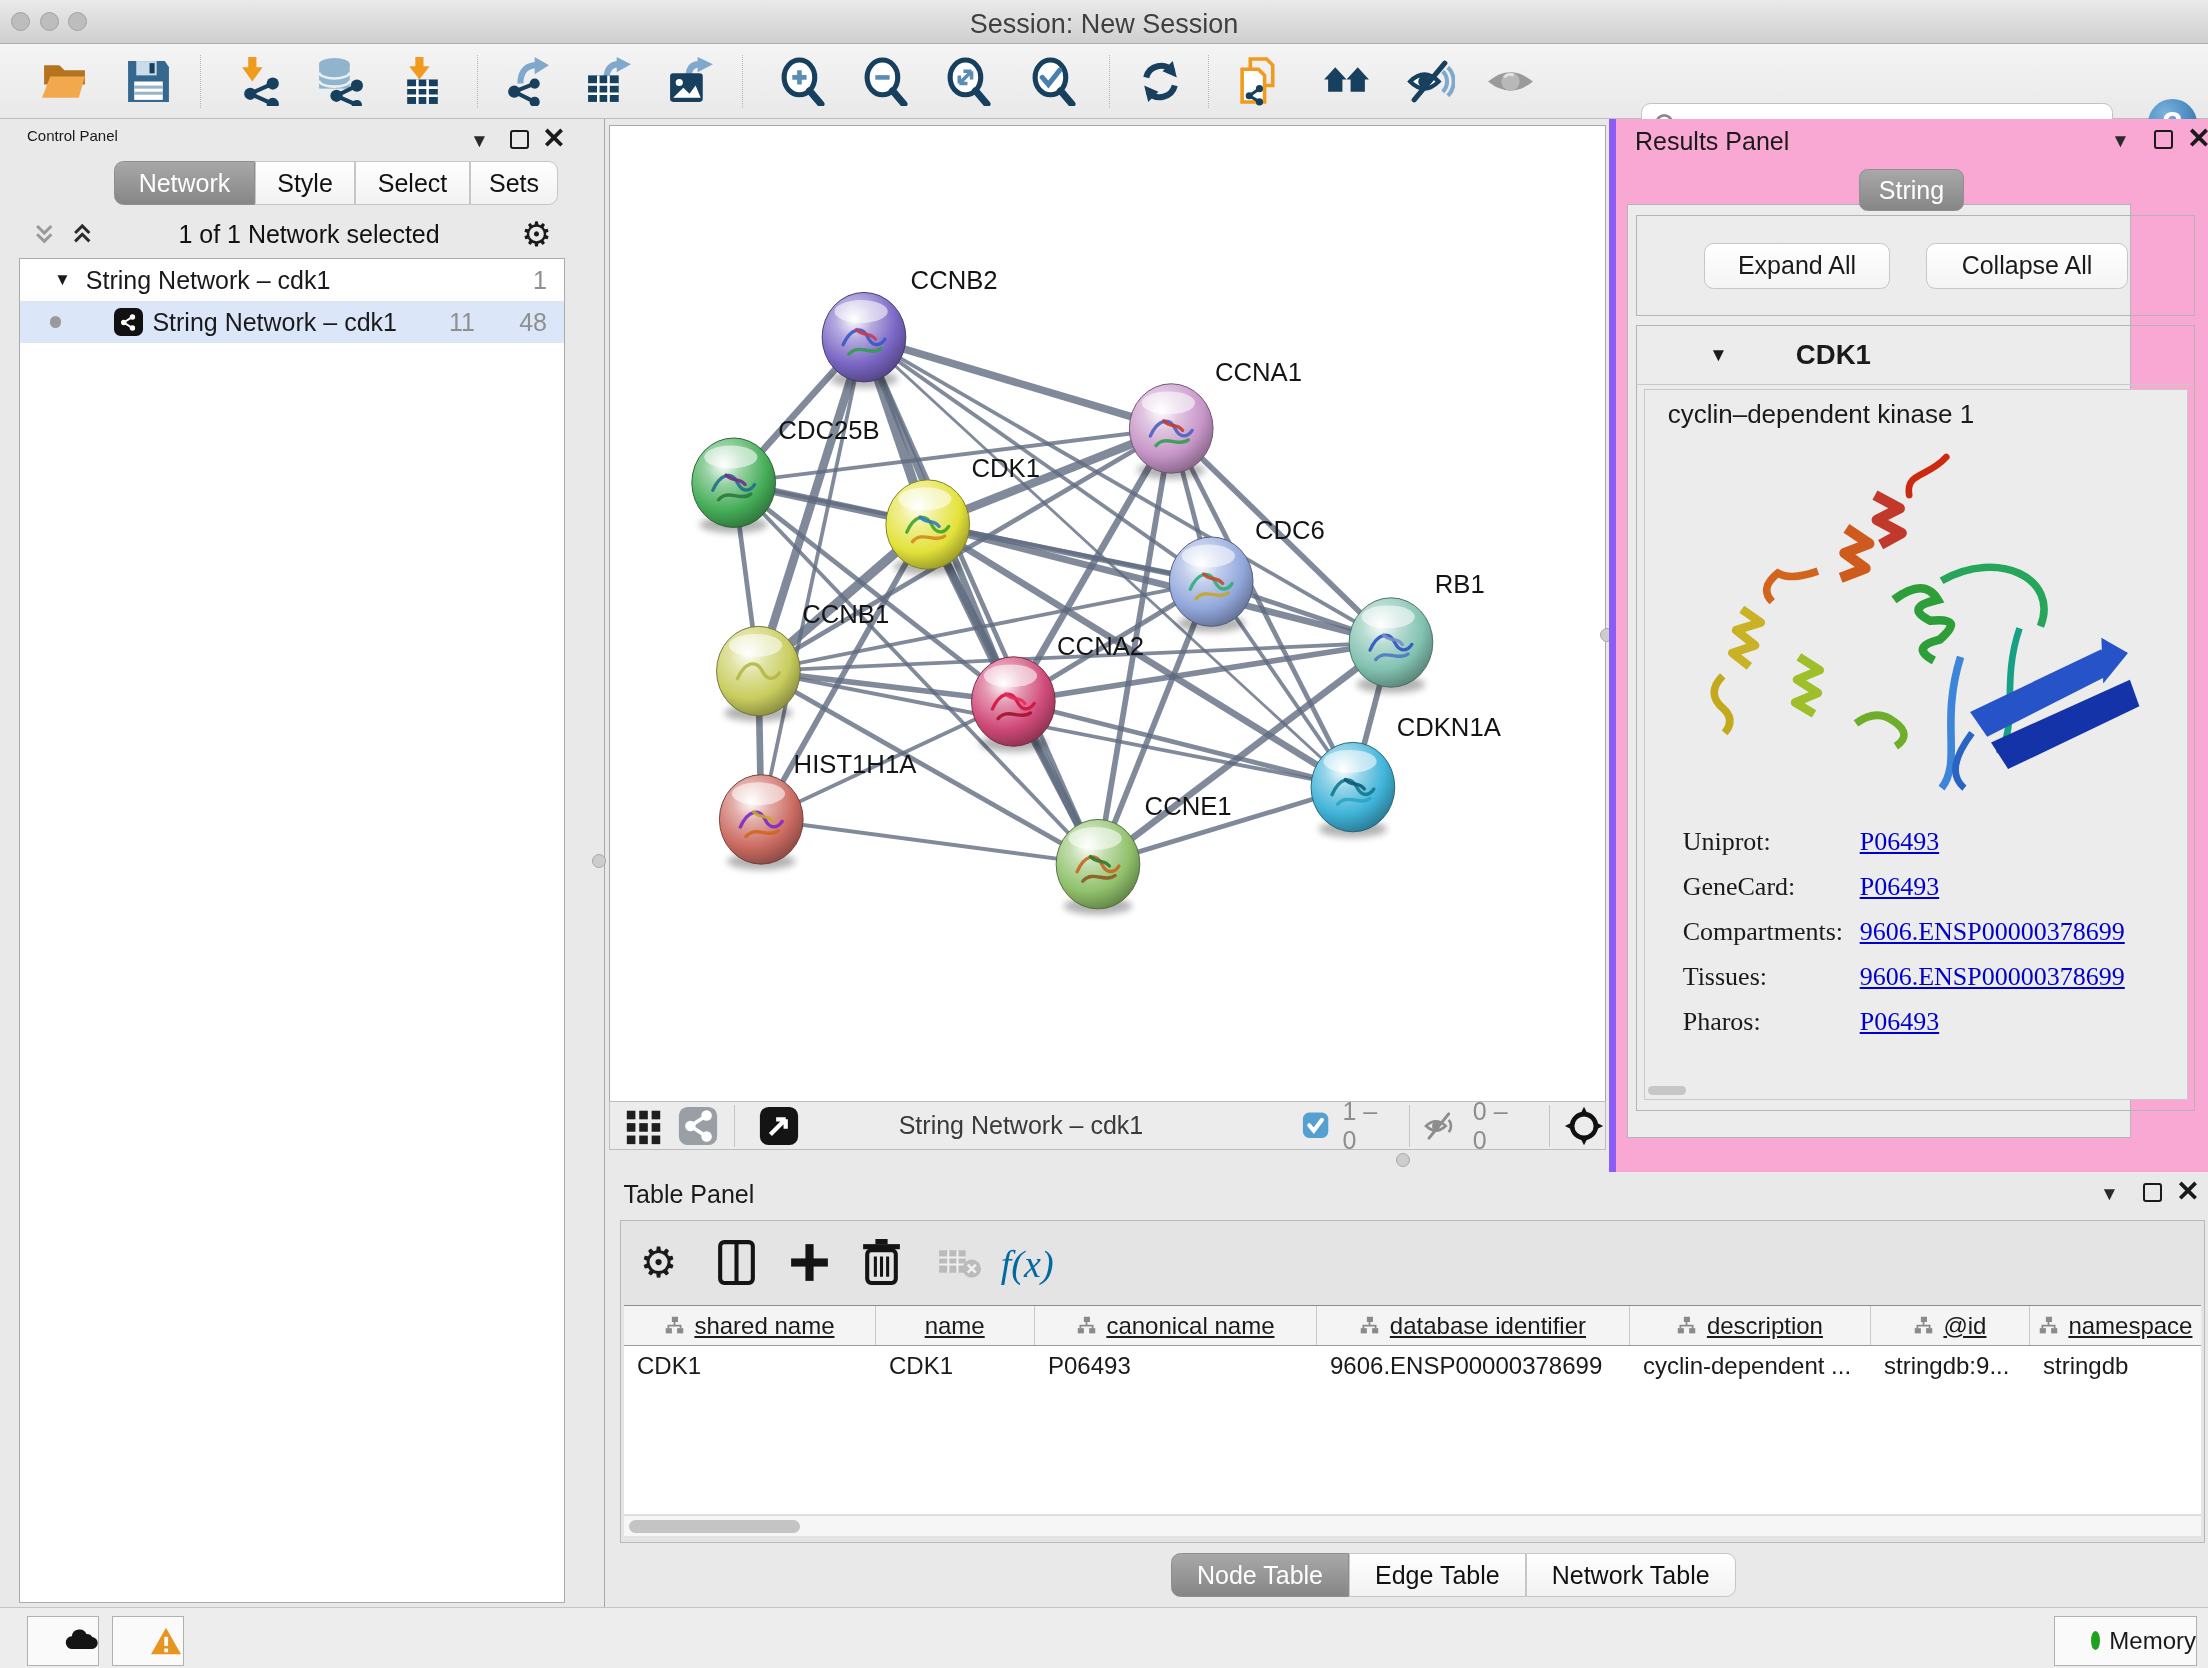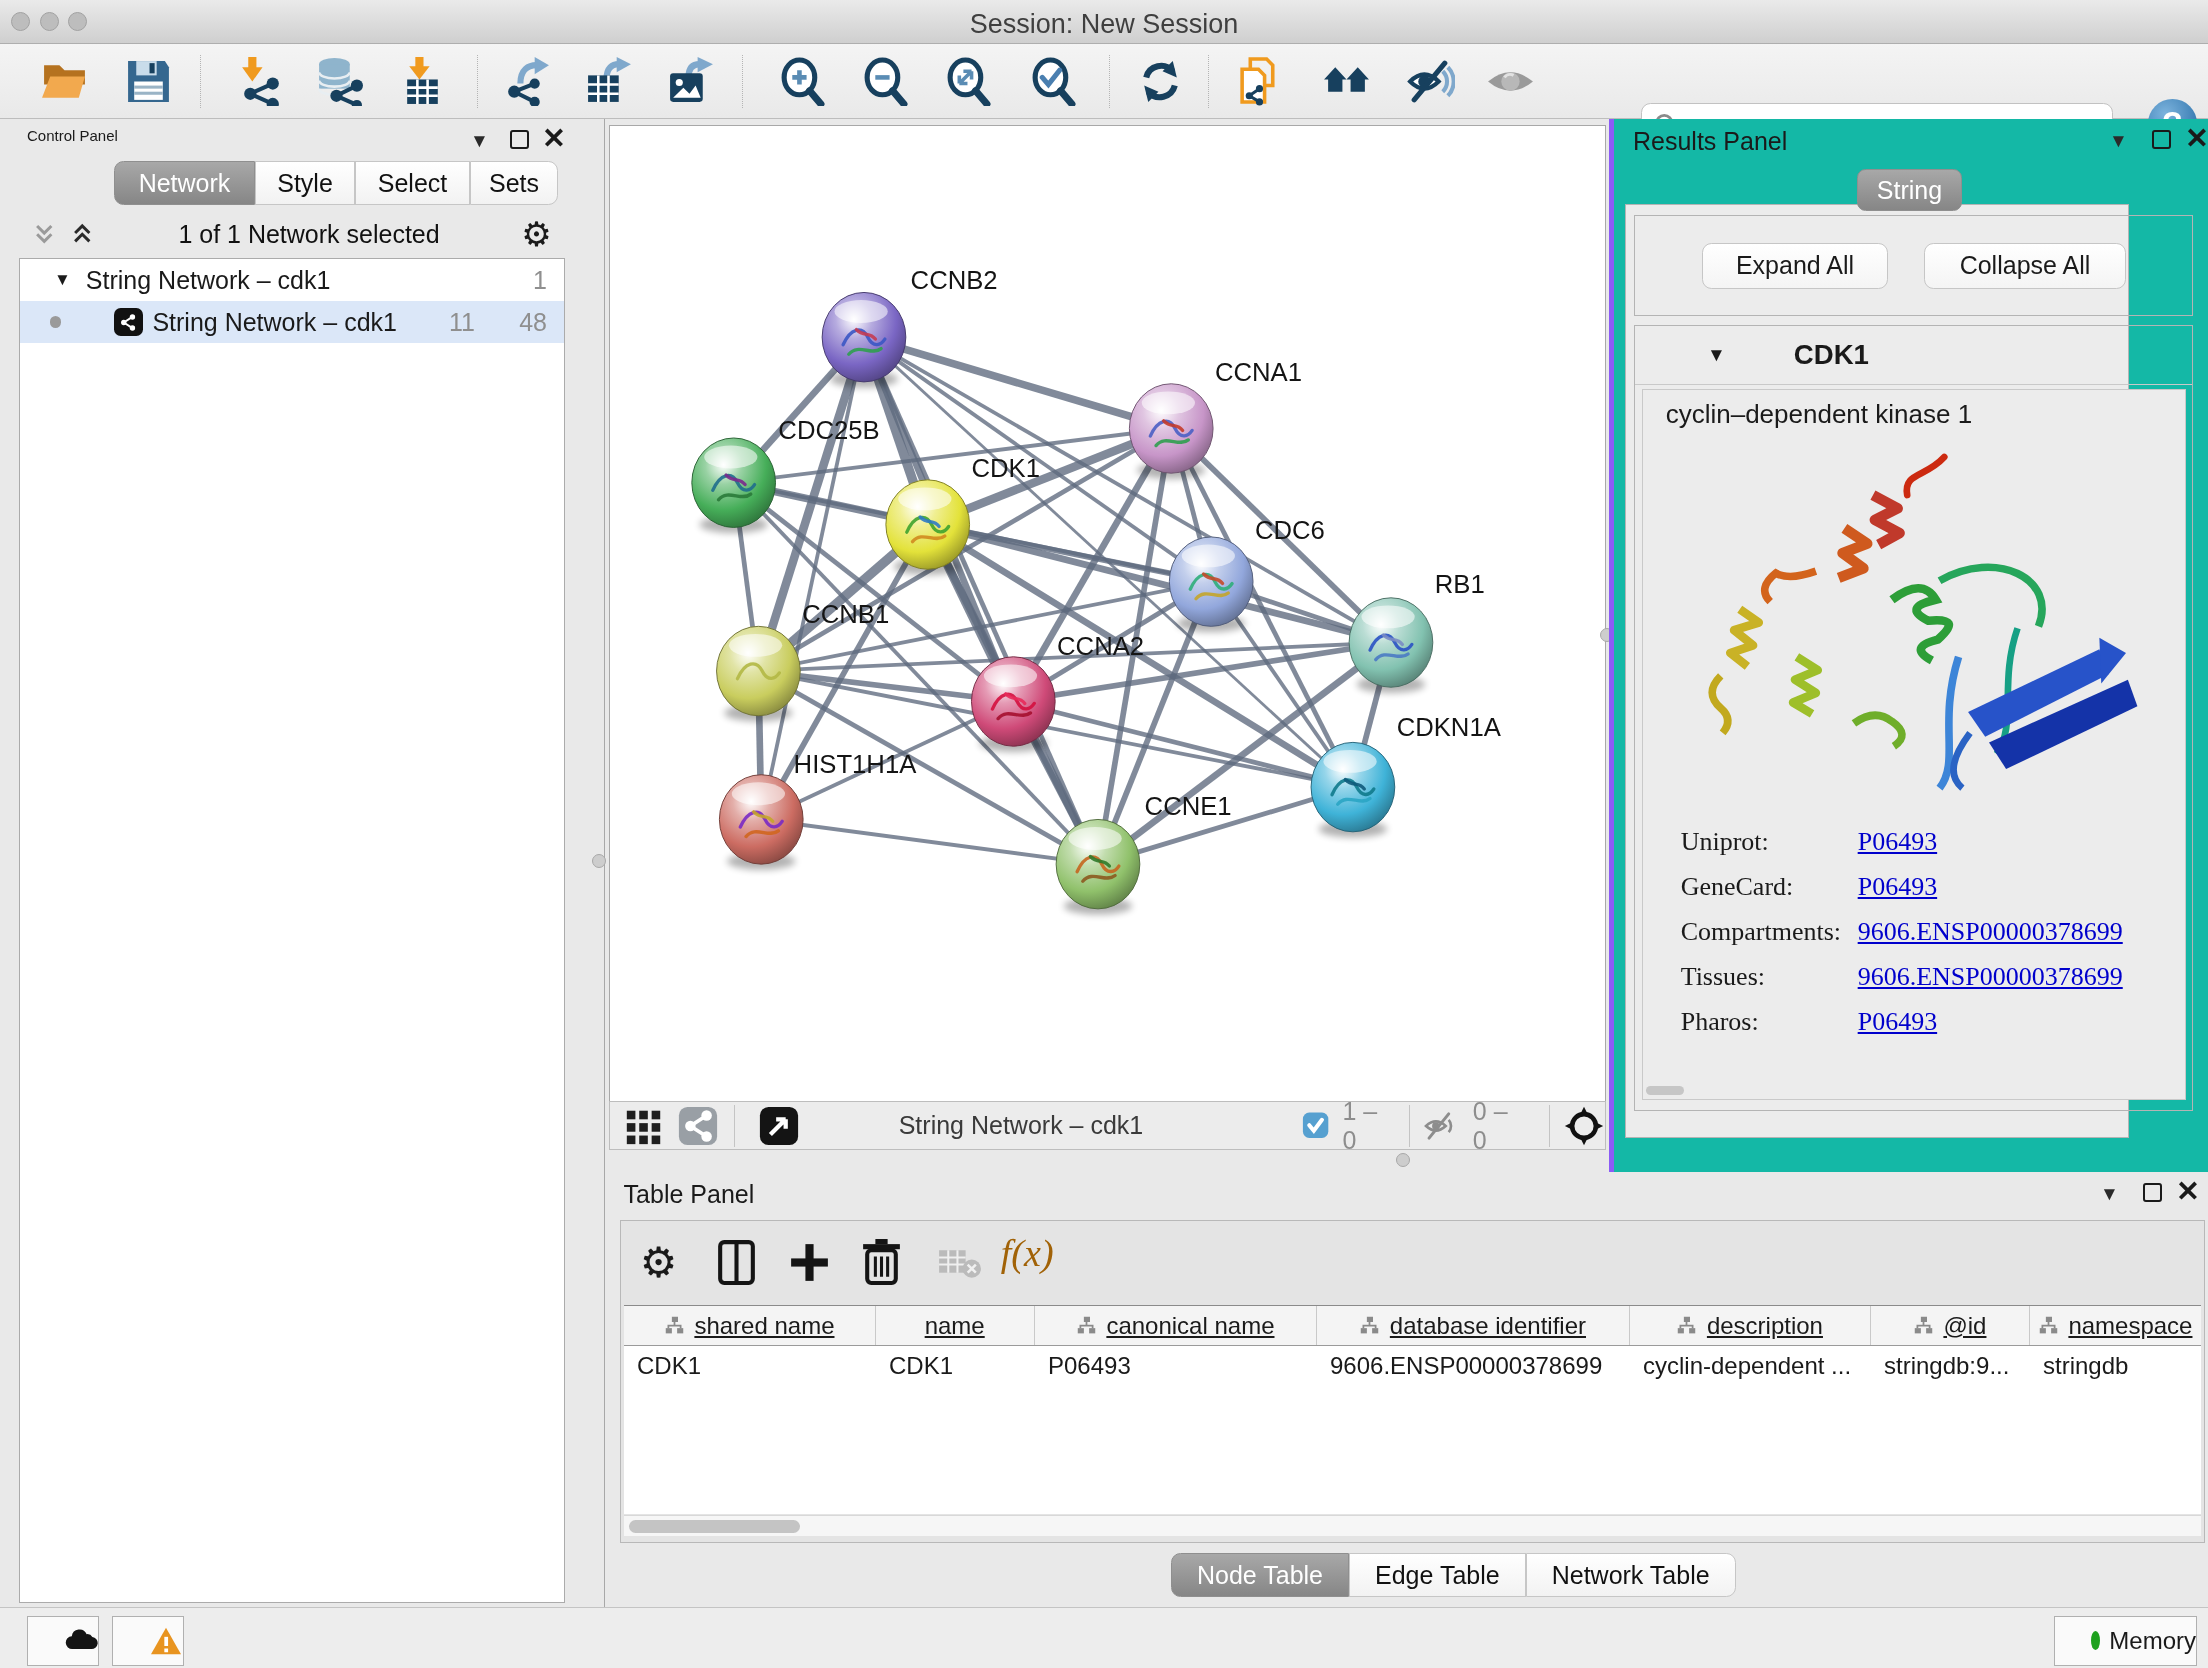--- a/index.html
+++ b/index.html
@@ -51,21 +51,21 @@
   
   #net-canvas { left:609px; top:125px; width:997px; height:977px; background:#fff; border:1px solid #a8a8a8; }
   #net-toolbar { left:609px; top:1101px; width:997px; height:49px; background:#ececec;
     border:1px solid #bdbdbd; display:flex; align-items:center; }
   .nt-sep { width:0; height:42px; border-left:1px solid #c4c4c4; }
   .nt-counter { font-size:25px; color:#8d8d8d; }
   #net-name { font-size:25px; color:#3a3a3a; }
   .grip { width:14.3px; height:14.3px; border-radius:50%; background:#cdcdcd; border:1px solid #a8a8a8; }
 
   
-  #results-panel { left:1609px; top:119px; width:599px; height:1053px; background:#14b8a6; border-left:5px solid #8b5cf6; }
+  #results-panel { left:1609px; top:119px; width:599px; height:1053px; background:#f9a8d4; border-left:7px solid #8b5cf6; }
   #rp-container { left:11.4px; top:85px; width:504px; height:934px; background:#ececec; border:1px solid #b4b4b4; }
   #rp-tab { left:243px; top:50px; width:105px; height:42px; background:linear-gradient(#a8a8a8,#868686);
     border:1px solid #8f8f8f; border-radius:8.6px; color:#fff; font-size:25px; display:flex; align-items:center; justify-content:center; }
   #rp-buttons-box { left:7.6px; top:9.5px; width:559px; height:101px; border:1px solid #b4b4b4; }
   .rp-btn { top:27px; height:46px; background:linear-gradient(#ffffff,#f4f4f4); border:1px solid #c6c6c6; border-radius:9.5px;
     font-size:25px; display:flex; align-items:center; justify-content:center; cursor:pointer; }
   #rp-cdk1-box { left:7.6px; top:120px; width:559px; height:786px; border:1px solid #b4b4b4; }
   #rp-cdk1-head { height:59px; border-bottom:1px solid #c9c9c9; display:flex; align-items:center; }
   #rp-cdk1-name { font-size:27.6px; font-weight:bold; }
   #rp-inner { position:absolute; left:6.7px; top:63px; width:544px; height:711px; border:1px solid #c9c9c9; background:#ececec; overflow:hidden; }
@@ -651,21 +651,21 @@
       <path d="M18 18 v20 M24 18 v20 M30 18 v20" stroke="#141414" stroke-width="3"></path>
       <rect x="6" y="6" width="36" height="5" fill="#141414"></rect>
         <rect x="18" y="1" width="12" height="5" fill="#141414"></rect>
     </svg>
     <svg class="tp-icon abs" style="left:314px; opacity:.45" viewBox="0 0 48 48">
       <rect x="4" y="12" width="26" height="22" fill="#8a8a8a"></rect>
       <path d="M4 19 h26 M4 26 h26 M13 12 v22 M22 12 v22" stroke="#fff" stroke-width="2"></path>
       <circle cx="36" cy="30" r="9" fill="#8a8a8a"></circle>
         <path d="M32 26 l8 8 M40 26 l-8 8" stroke="#fff" stroke-width="2.5"></path>
     </svg>
-    <div class="abs" style="left:380px; top:10px; font-family:'Liberation Serif',serif; font-style:italic; font-size:38px; color:#a16207">f(x)</div>
+    <div class="abs" style="left:380px; top:21px; font-family:'Liberation Serif',serif; font-style:italic; font-size:38px; color:#0369a1">f(x)</div>
 
     <div id="tp-table" class="abs">
       <div id="tp-header">
         <div class="th w0">
           <svg width="21" height="21" viewBox="0 0 24 24">
               <rect x="9" y="2" width="7" height="6" fill="#8a8a8a"></rect>
               <rect x="2" y="15" width="7" height="6" fill="#8a8a8a"></rect>
               <rect x="15" y="15" width="7" height="6" fill="#8a8a8a"></rect>
               <path d="M12 8 v4 M5 15 v-3 h14 v3" stroke="#8a8a8a" stroke-width="2" fill="none"></path>
             </svg>

